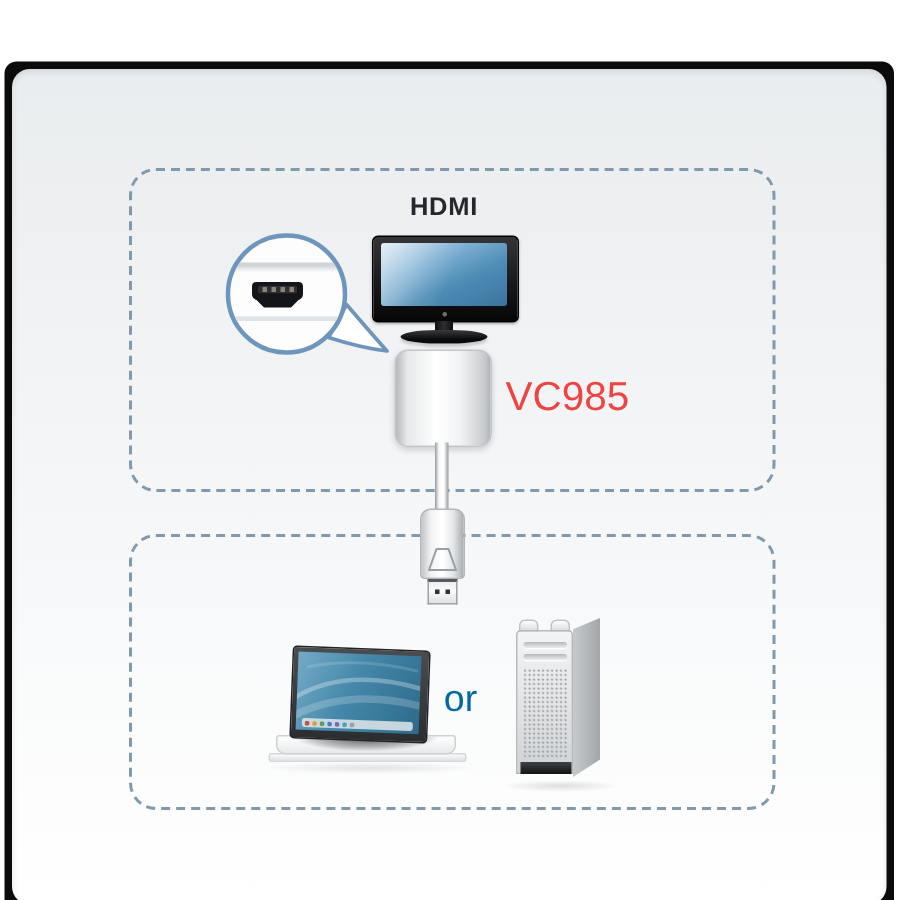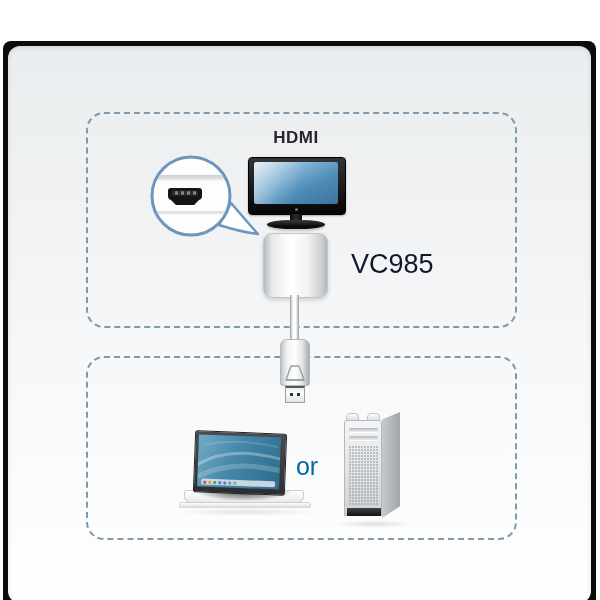--- a/index.html
+++ b/index.html
@@ -34,21 +34,21 @@
         background:linear-gradient(180deg,#3a3a3d 0%,#0a0a0c 70%);box-shadow:0 2px 2px rgba(0,0,0,0.18);}
 
   
   .callout{position:absolute;left:145px;top:122px;z-index:4;}
 
   
   .adapter{position:absolute;left:263px;top:205px;width:63px;height:63px;border-radius:9px;z-index:4;
         border:1px solid #c3c6c9;
         background:linear-gradient(90deg,#b6babd 0%,#e6e8ea 12%,#ffffff 42%,#f2f3f4 68%,#c9ccce 93%,#b0b4b7 100%);
         box-shadow:0 2px 4px rgba(0,0,0,0.16);}
-  .model-label{position:absolute;left:351px;top:221px;font-size:27px;color:#0f172a;z-index:4;text-align:right;}
+  .model-label{position:absolute;left:337px;top:221px;font-size:27px;color:#ef4444;z-index:4;text-align:right;}
 
   
   .cable{position:absolute;left:290px;top:267px;width:9px;height:46px;z-index:5;
         background:linear-gradient(90deg,#969a9d 0%,#f8f9f9 30%,#ffffff 65%,#969a9d 100%);}
   .dp-body{position:absolute;left:280px;top:311px;width:30px;height:47px;z-index:5;
         border:1px solid #b2b6b9;border-radius:7px 7px 3px 3px;box-sizing:border-box;
         background:linear-gradient(90deg,#c2c5c8 0%,#f1f2f3 22%,#ffffff 50%,#e3e5e7 76%,#a9adb0 100%);}
   .dp-plug{position:absolute;left:285px;top:358px;width:20px;height:17px;z-index:5;box-sizing:border-box;
         background:linear-gradient(180deg,#eceeef 0%,#fafbfb 40%,#dfe1e3 100%);
         border:1px solid #9da1a4;border-top:2px solid #56595d;}

